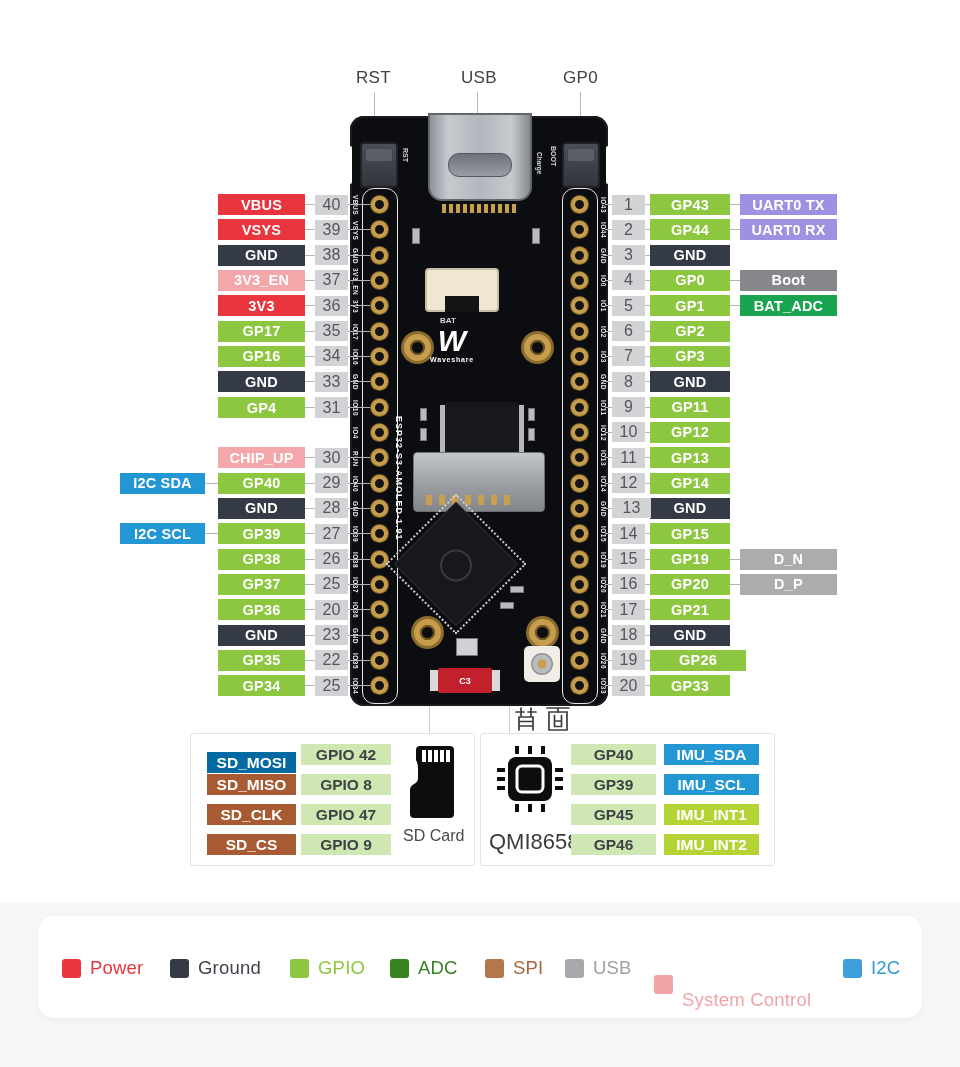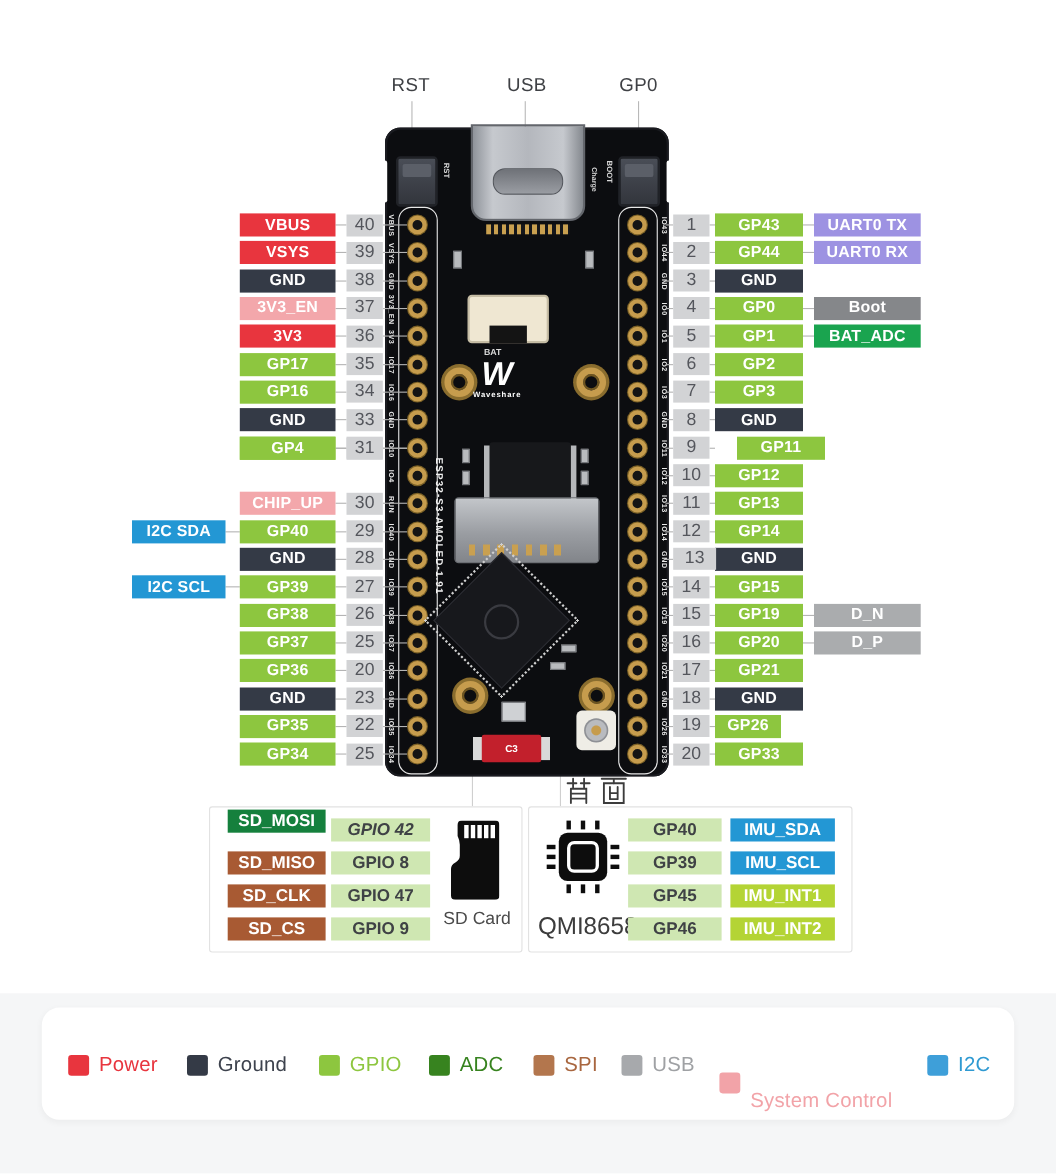--- a/index.html
+++ b/index.html
@@ -410,21 +410,21 @@
       </div>
       <div class="pin-row" style="left: 605px; top: 371.31px; width: 233px;">
         <div class="hseg" style="left: 0px; width: 7px;"></div>
         <div class="hseg" style="left: 40px; width: 5px;"></div>
         <div class="badge" style="left: 45px; width: 80px; background: rgb(52, 58, 70);">GND</div>
         <div class="numchip" style="left: 7px; width: 33px;">8</div>
       </div>
       <div class="pin-row" style="left: 605px; top: 396.64px; width: 233px;">
         <div class="hseg" style="left: 0px; width: 7px;"></div>
         <div class="hseg" style="left: 40px; width: 5px;"></div>
-        <div class="badge" style="left: 45px; width: 80px; background: rgb(141, 198, 63); margin-left: 20px;">GP11</div>
+        <div class="badge" style="left: 45px; width: 80px; background: rgb(141, 198, 63);">GP11</div>
         <div class="numchip" style="left: 7px; width: 33px;">9</div>
       </div>
       <div class="pin-row" style="left: 605px; top: 421.97px; width: 233px;">
         <div class="hseg" style="left: 0px; width: 7px;"></div>
         <div class="hseg" style="left: 40px; width: 5px;"></div>
         <div class="badge" style="left: 45px; width: 80px; background: rgb(141, 198, 63);">GP12</div>
         <div class="numchip" style="left: 7px; width: 33px;">10</div>
       </div>
       <div class="pin-row" style="left: 605px; top: 447.3px; width: 233px;">
         <div class="hseg" style="left: 0px; width: 7px;"></div>
@@ -474,34 +474,34 @@
       </div>
       <div class="pin-row" style="left: 605px; top: 624.61px; width: 233px;">
         <div class="hseg" style="left: 0px; width: 7px;"></div>
         <div class="hseg" style="left: 40px; width: 5px;"></div>
         <div class="badge" style="left: 45px; width: 80px; background: rgb(52, 58, 70);">GND</div>
         <div class="numchip" style="left: 7px; width: 33px;">18</div>
       </div>
       <div class="pin-row" style="left: 605px; top: 649.94px; width: 233px;">
         <div class="hseg" style="left: 0px; width: 7px;"></div>
         <div class="hseg" style="left: 40px; width: 5px;"></div>
-        <div class="badge" style="left: 45px; width: 60px; background: rgb(141, 198, 63); text-align: right;">GP26</div>
+        <div class="badge" style="left: 45px; width: 96px; background: rgb(141, 198, 63); text-align: right;">GP26</div>
         <div class="numchip" style="left: 7px; width: 33px;">19</div>
       </div>
       <div class="pin-row" style="left: 605px; top: 675.27px; width: 233px;">
         <div class="hseg" style="left: 0px; width: 7px;"></div>
         <div class="hseg" style="left: 40px; width: 5px;"></div>
         <div class="badge" style="left: 45px; width: 80px; background: rgb(141, 198, 63);">GP33</div>
         <div class="numchip" style="left: 7px; width: 33px;">20</div>
       </div>
     </div>
 
   <div class="tbox" style="left:190px;width:285px;">
-    <div class="cell sd-sig" style="left: 16px; top: 2px; width: 89px; background: #15803d; color: rgb(255, 255, 255);">SD_MOSI</div>
-    <div class="cell sd-val" style="left: 110px; top: 10px; width: 90px; background: rgb(207, 231, 178); color: rgb(63, 66, 69); font-weight: 600; font-style: italic;">GPIO 42</div>
+    <div class="cell sd-sig" style="left: 16px; top: 18px; width: 89px; background: #0369a1; color: rgb(255, 255, 255);">SD_MOSI</div>
+    <div class="cell sd-val" style="left: 110px; top: 10px; width: 90px; background: rgb(207, 231, 178); color: rgb(63, 66, 69); font-weight: 600;">GPIO 42</div>
     <div class="cell sd-sig" style="left: 16px; top: 40px; width: 89px; background: rgb(168, 90, 51); color: rgb(255, 255, 255);">SD_MISO</div>
     <div class="cell sd-val" style="left: 110px; top: 40px; width: 90px; background: rgb(207, 231, 178); color: rgb(63, 66, 69); font-weight: 600;">GPIO 8</div>
     <div class="cell sd-sig" style="left: 16px; top: 70px; width: 89px; background: rgb(168, 90, 51); color: rgb(255, 255, 255);">SD_CLK</div>
     <div class="cell sd-val" style="left: 110px; top: 70px; width: 90px; background: rgb(207, 231, 178); color: rgb(63, 66, 69); font-weight: 600;">GPIO 47</div>
     <div class="cell sd-sig" style="left: 16px; top: 100px; width: 89px; background: rgb(168, 90, 51); color: rgb(255, 255, 255);">SD_CS</div>
     <div class="cell sd-val" style="left: 110px; top: 100px; width: 90px; background: rgb(207, 231, 178); color: rgb(63, 66, 69); font-weight: 600;">GPIO 9</div>
     <svg class="abs" style="left:215px;top:12px;" width="48" height="72" viewBox="0 0 48 72">
       <path d="M10 14 L10 4 Q10 0 14 0 L44 0 Q48 0 48 4 L48 68 Q48 72 44 72 L8 72 Q4 72 4 68 L4 44 Q4 40 8 38 Q12 36 12 32 L12 22 Q12 18 10 14 Z" fill="#0d0d0d"></path>
       <rect x="16" y="4" width="4" height="12" fill="#fff"></rect>
         <rect x="22" y="4" width="4" height="12" fill="#fff"></rect>

